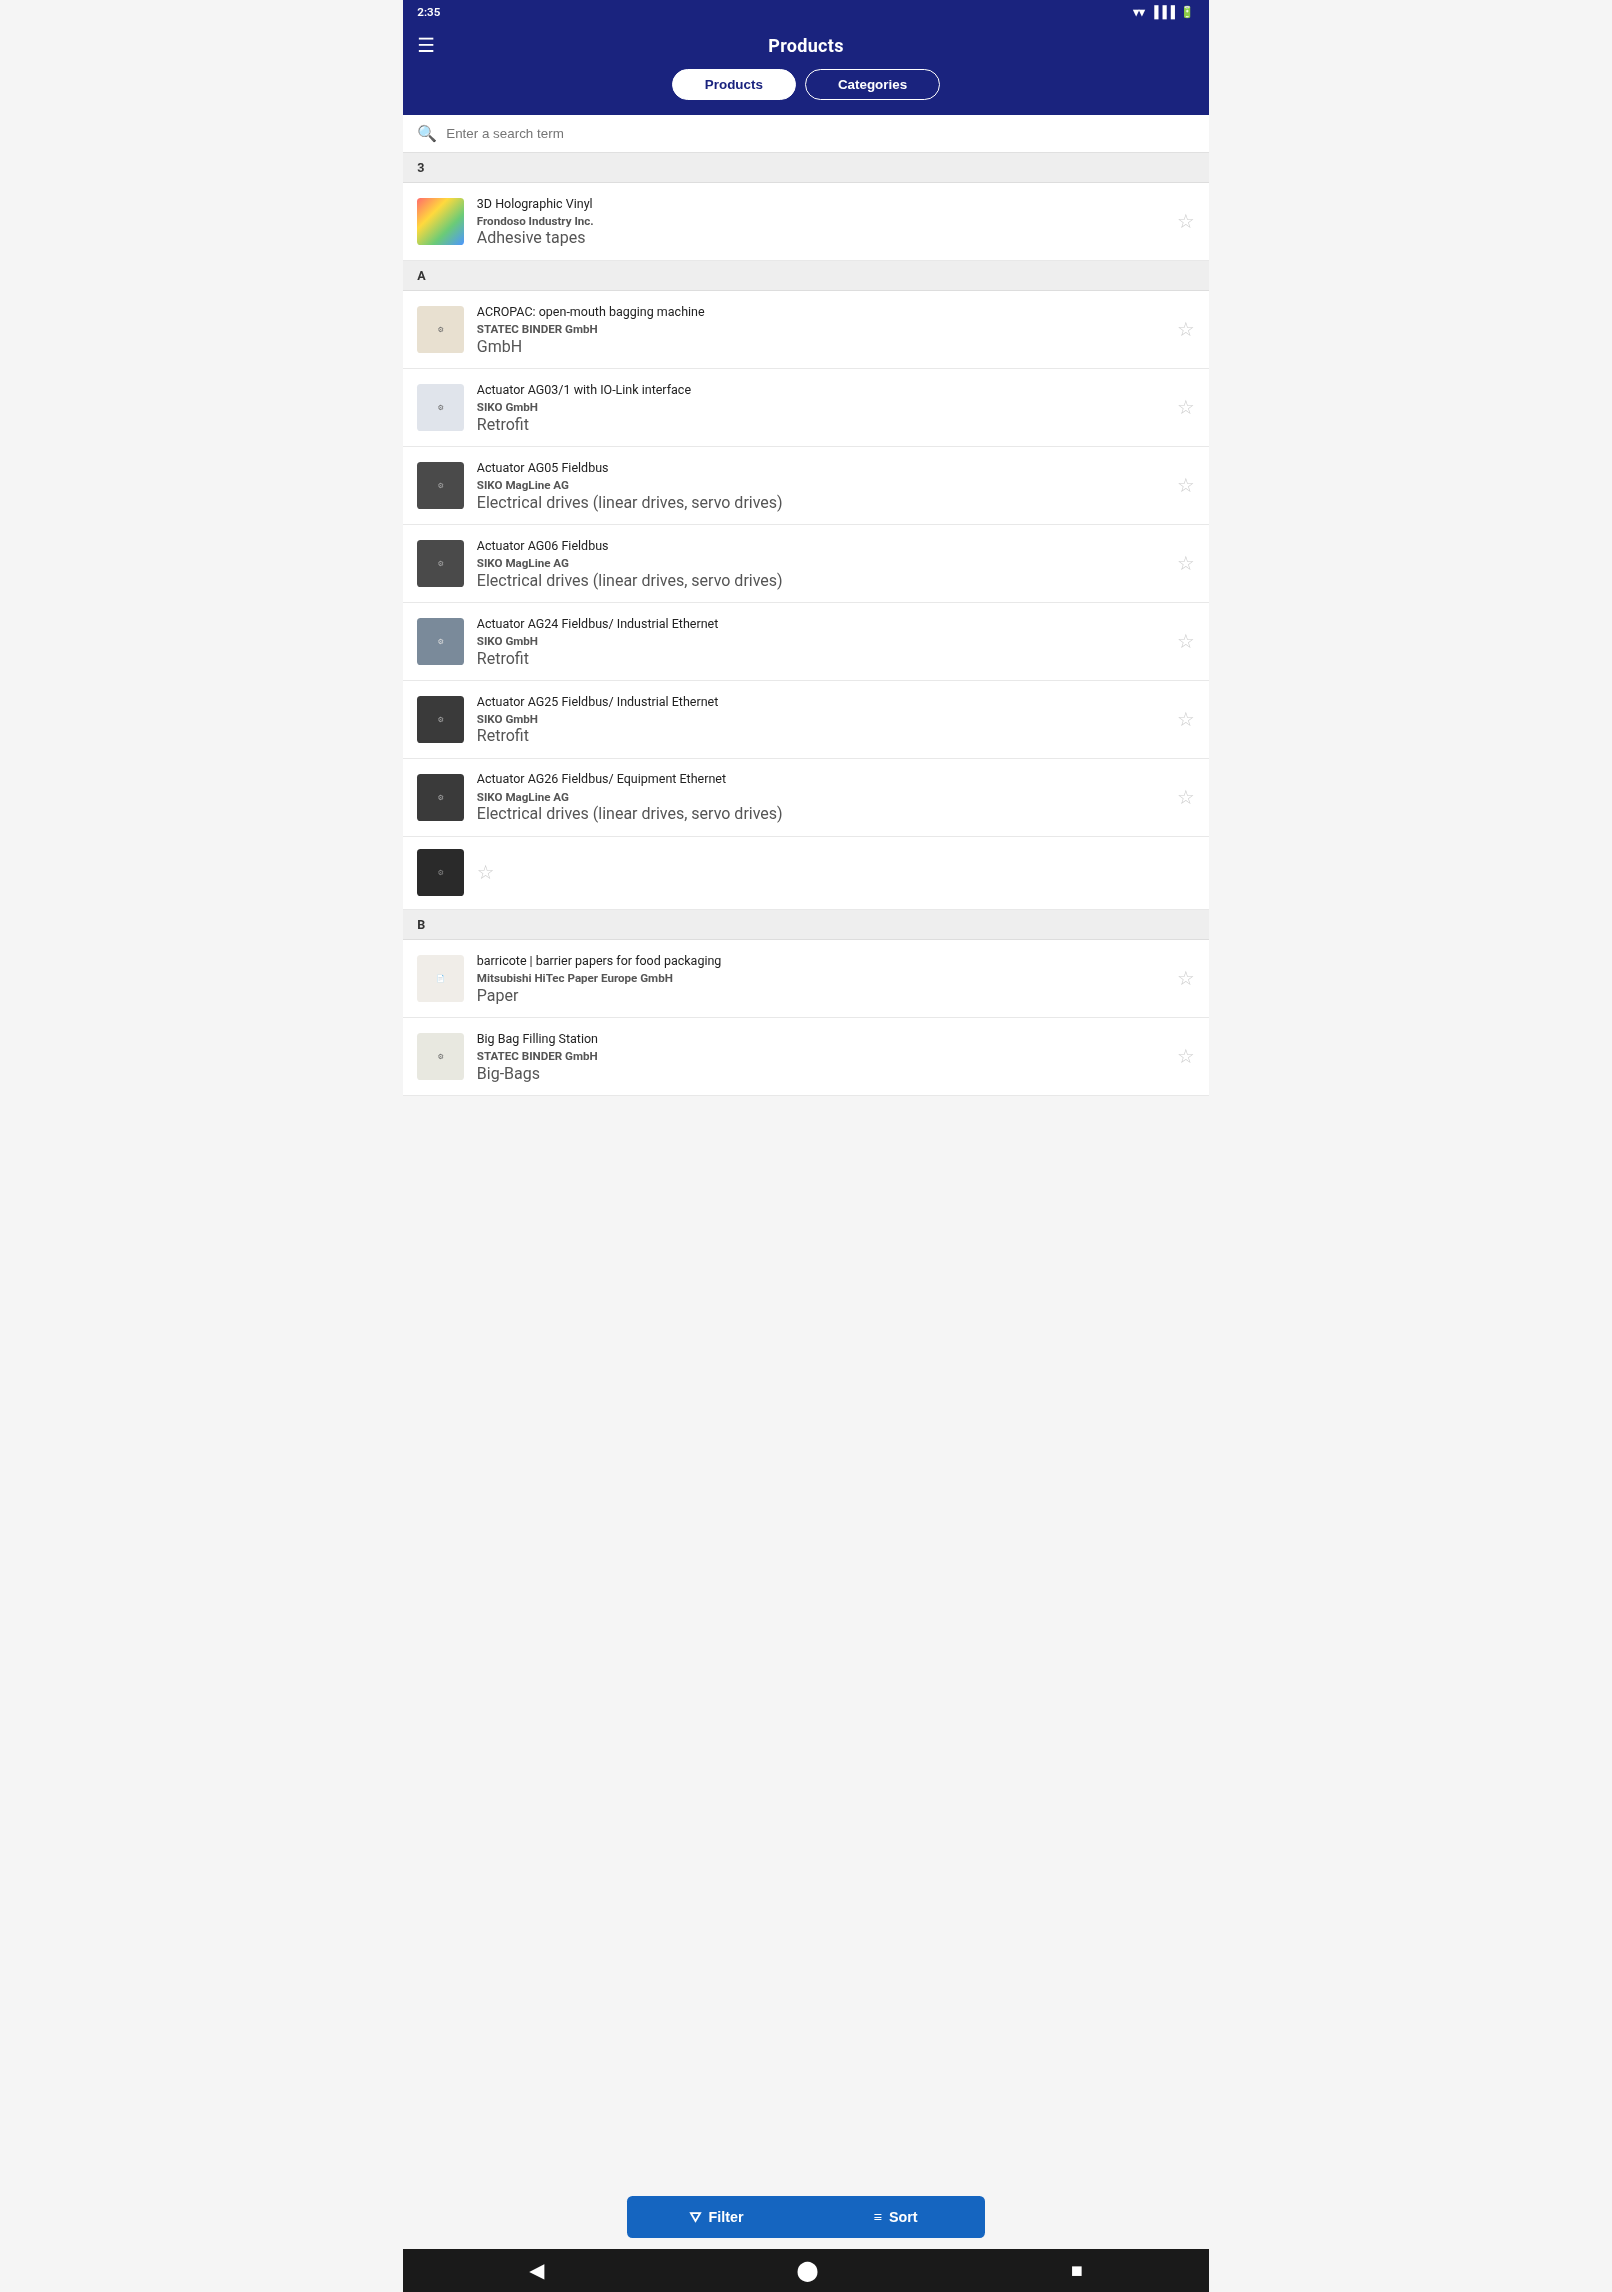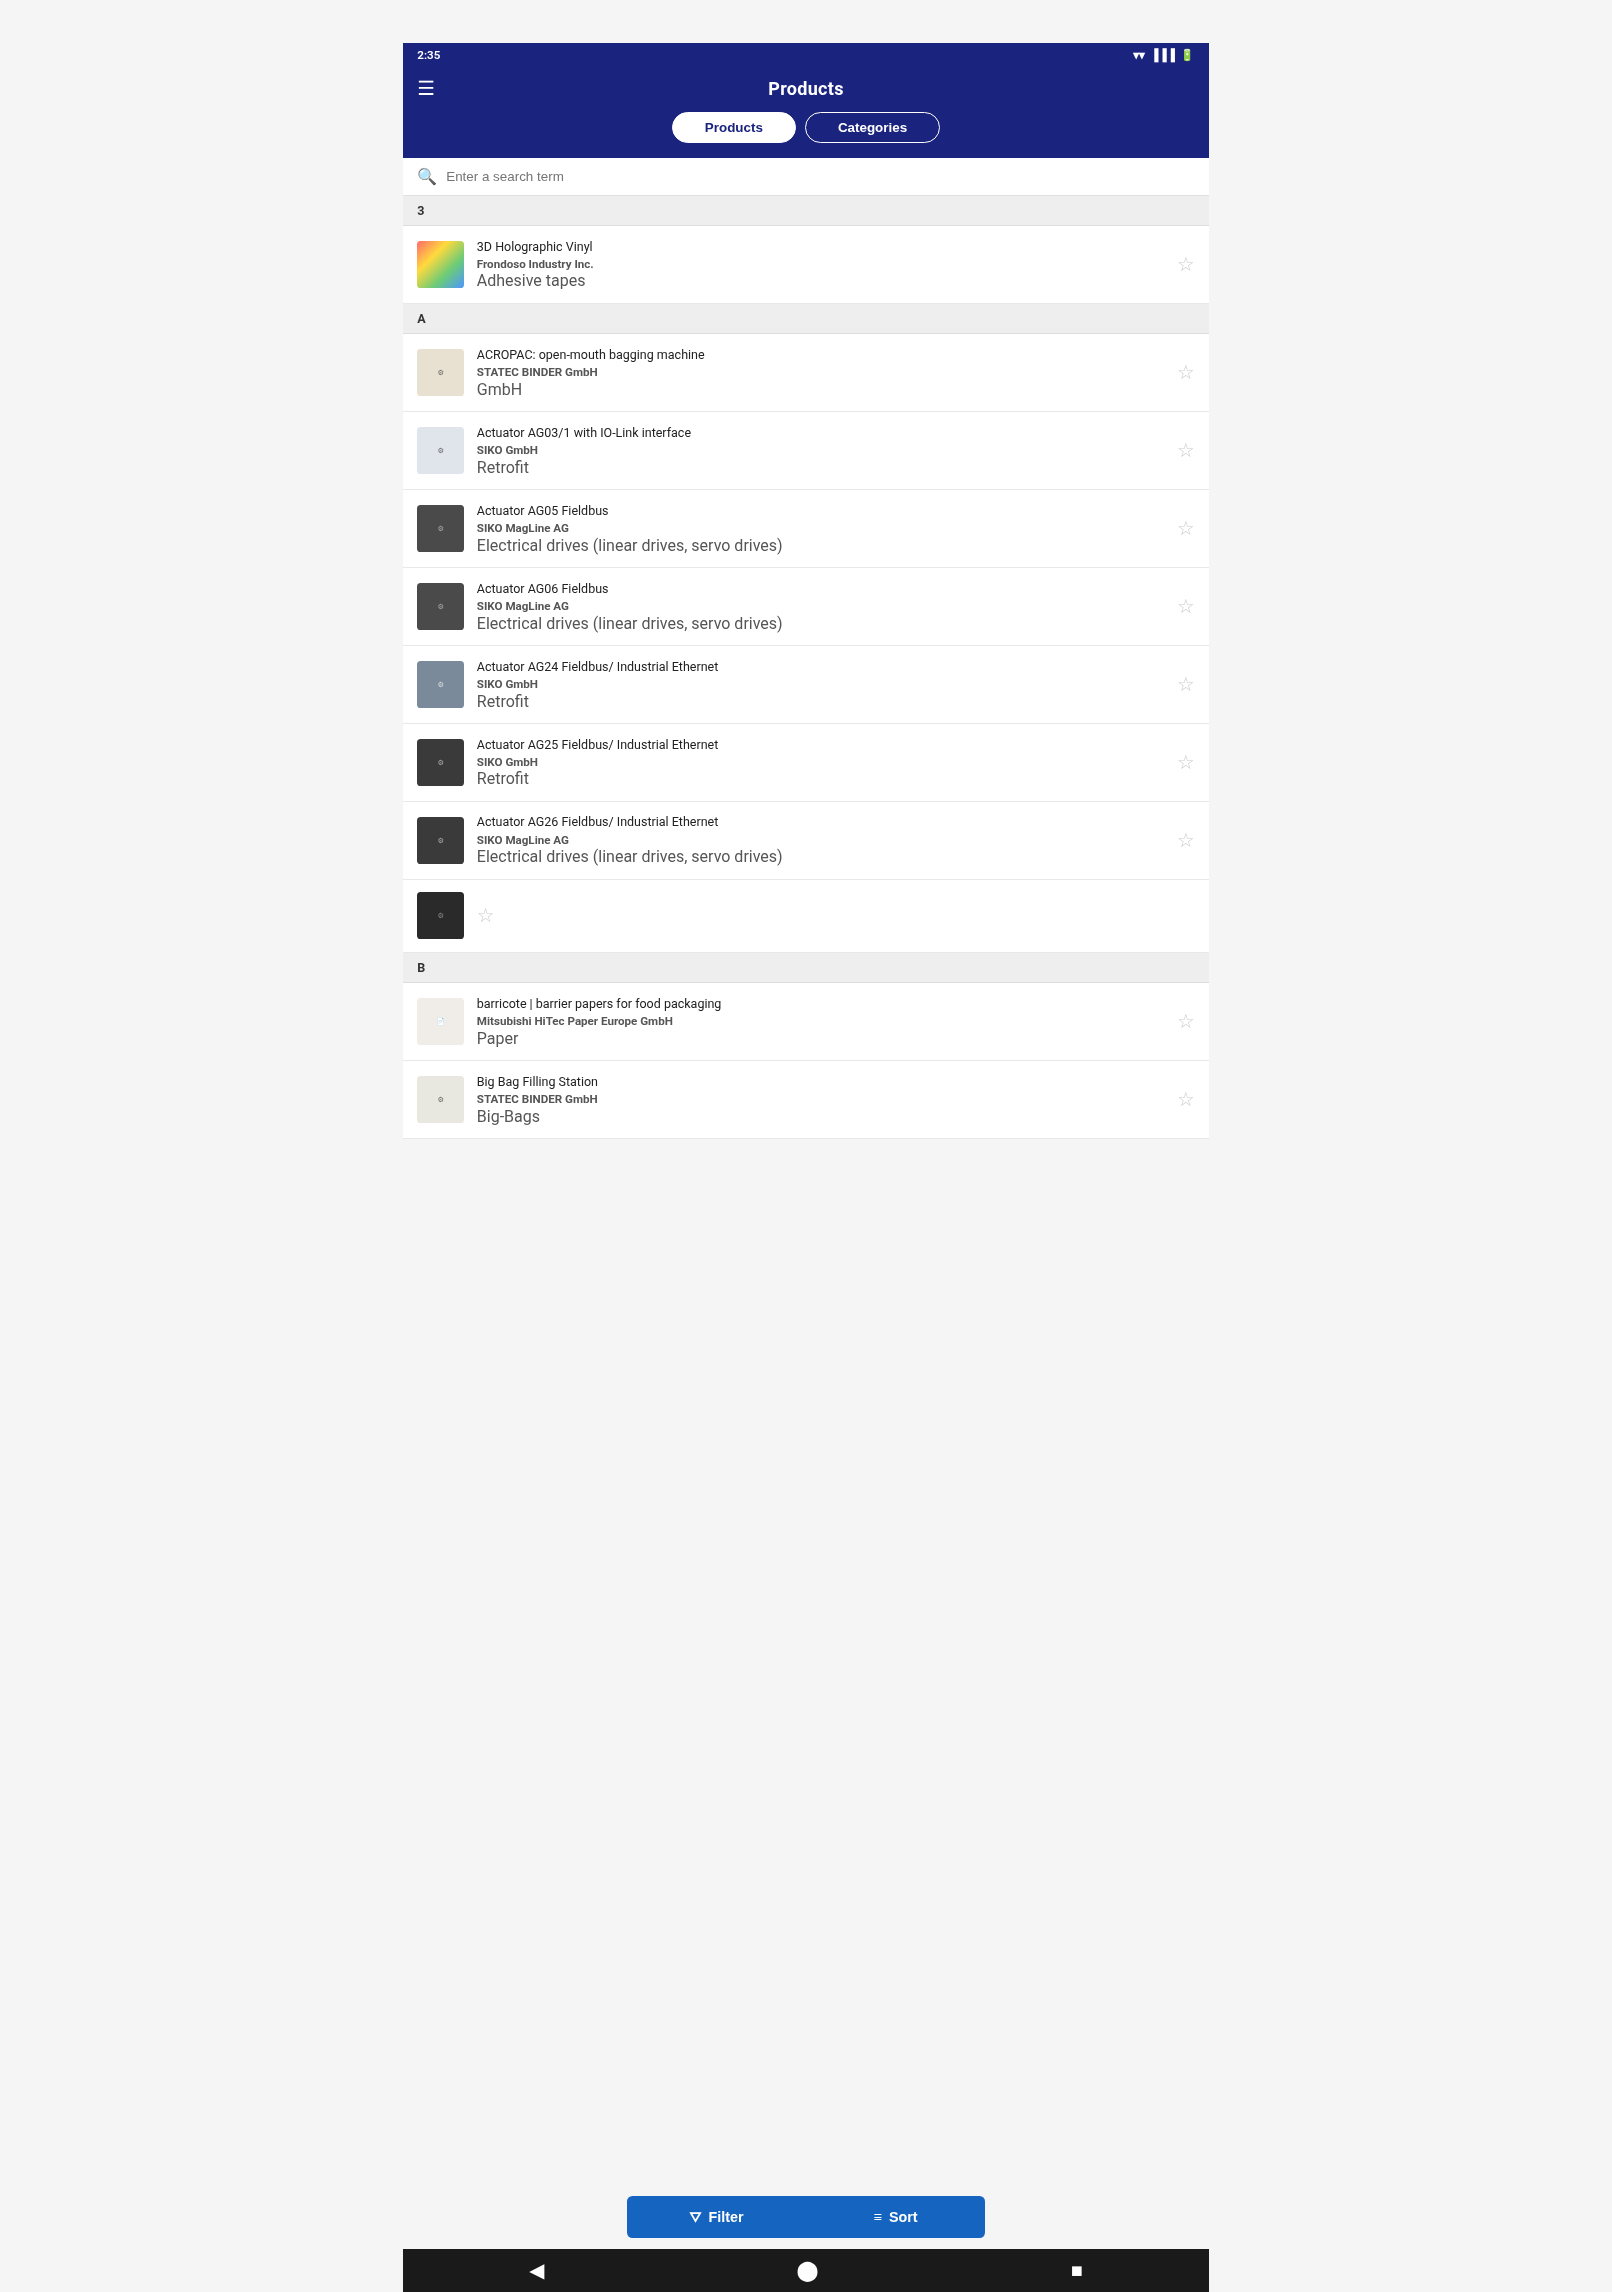--- a/index.html
+++ b/index.html
@@ -9,21 +9,20 @@
     
     .status-bar {
       background: #1a237e;
       color: white;
       padding: 5.4px 14.3px;
       display: flex;
       justify-content: space-between;
       align-items: center;
       font-size: 11.6px;
       font-weight: 600;
-      margin-top: 43px;
     }
     .status-icons { display: flex; align-items: center; gap: 5.4px; }
 
     
     .header {
       background: #1a237e;
       padding: 10.7px 14.3px 14.3px;
       display: flex;
       flex-direction: column;
       align-items: center;
@@ -354,21 +353,21 @@
       <div class="product-category">Retrofit</div>
     </div>
     <span class="favorite-icon">☆</span>
   </div>
 
   <div class="product-item">
     <div class="product-thumb thumb-darkgray">
       <div class="thumb-inner" style="color:#aaa">⚙</div>
     </div>
     <div class="product-info">
-      <div class="product-name">Actuator AG26 Fieldbus/ Industrial Ethernet</div>
+      <div class="product-name">Actuator AG26 Fieldbus/ Equipment Ethernet</div>
       <div class="product-company">SIKO MagLine AG</div>
       <div class="product-category">Electrical drives (linear drives, servo drives)</div>
     </div>
     <span class="favorite-icon">☆</span>
   </div>
 
   <div class="product-item">
     <div class="product-thumb thumb-baking">
       <div class="thumb-inner" style="color:#888">⚙</div>
     </div>

